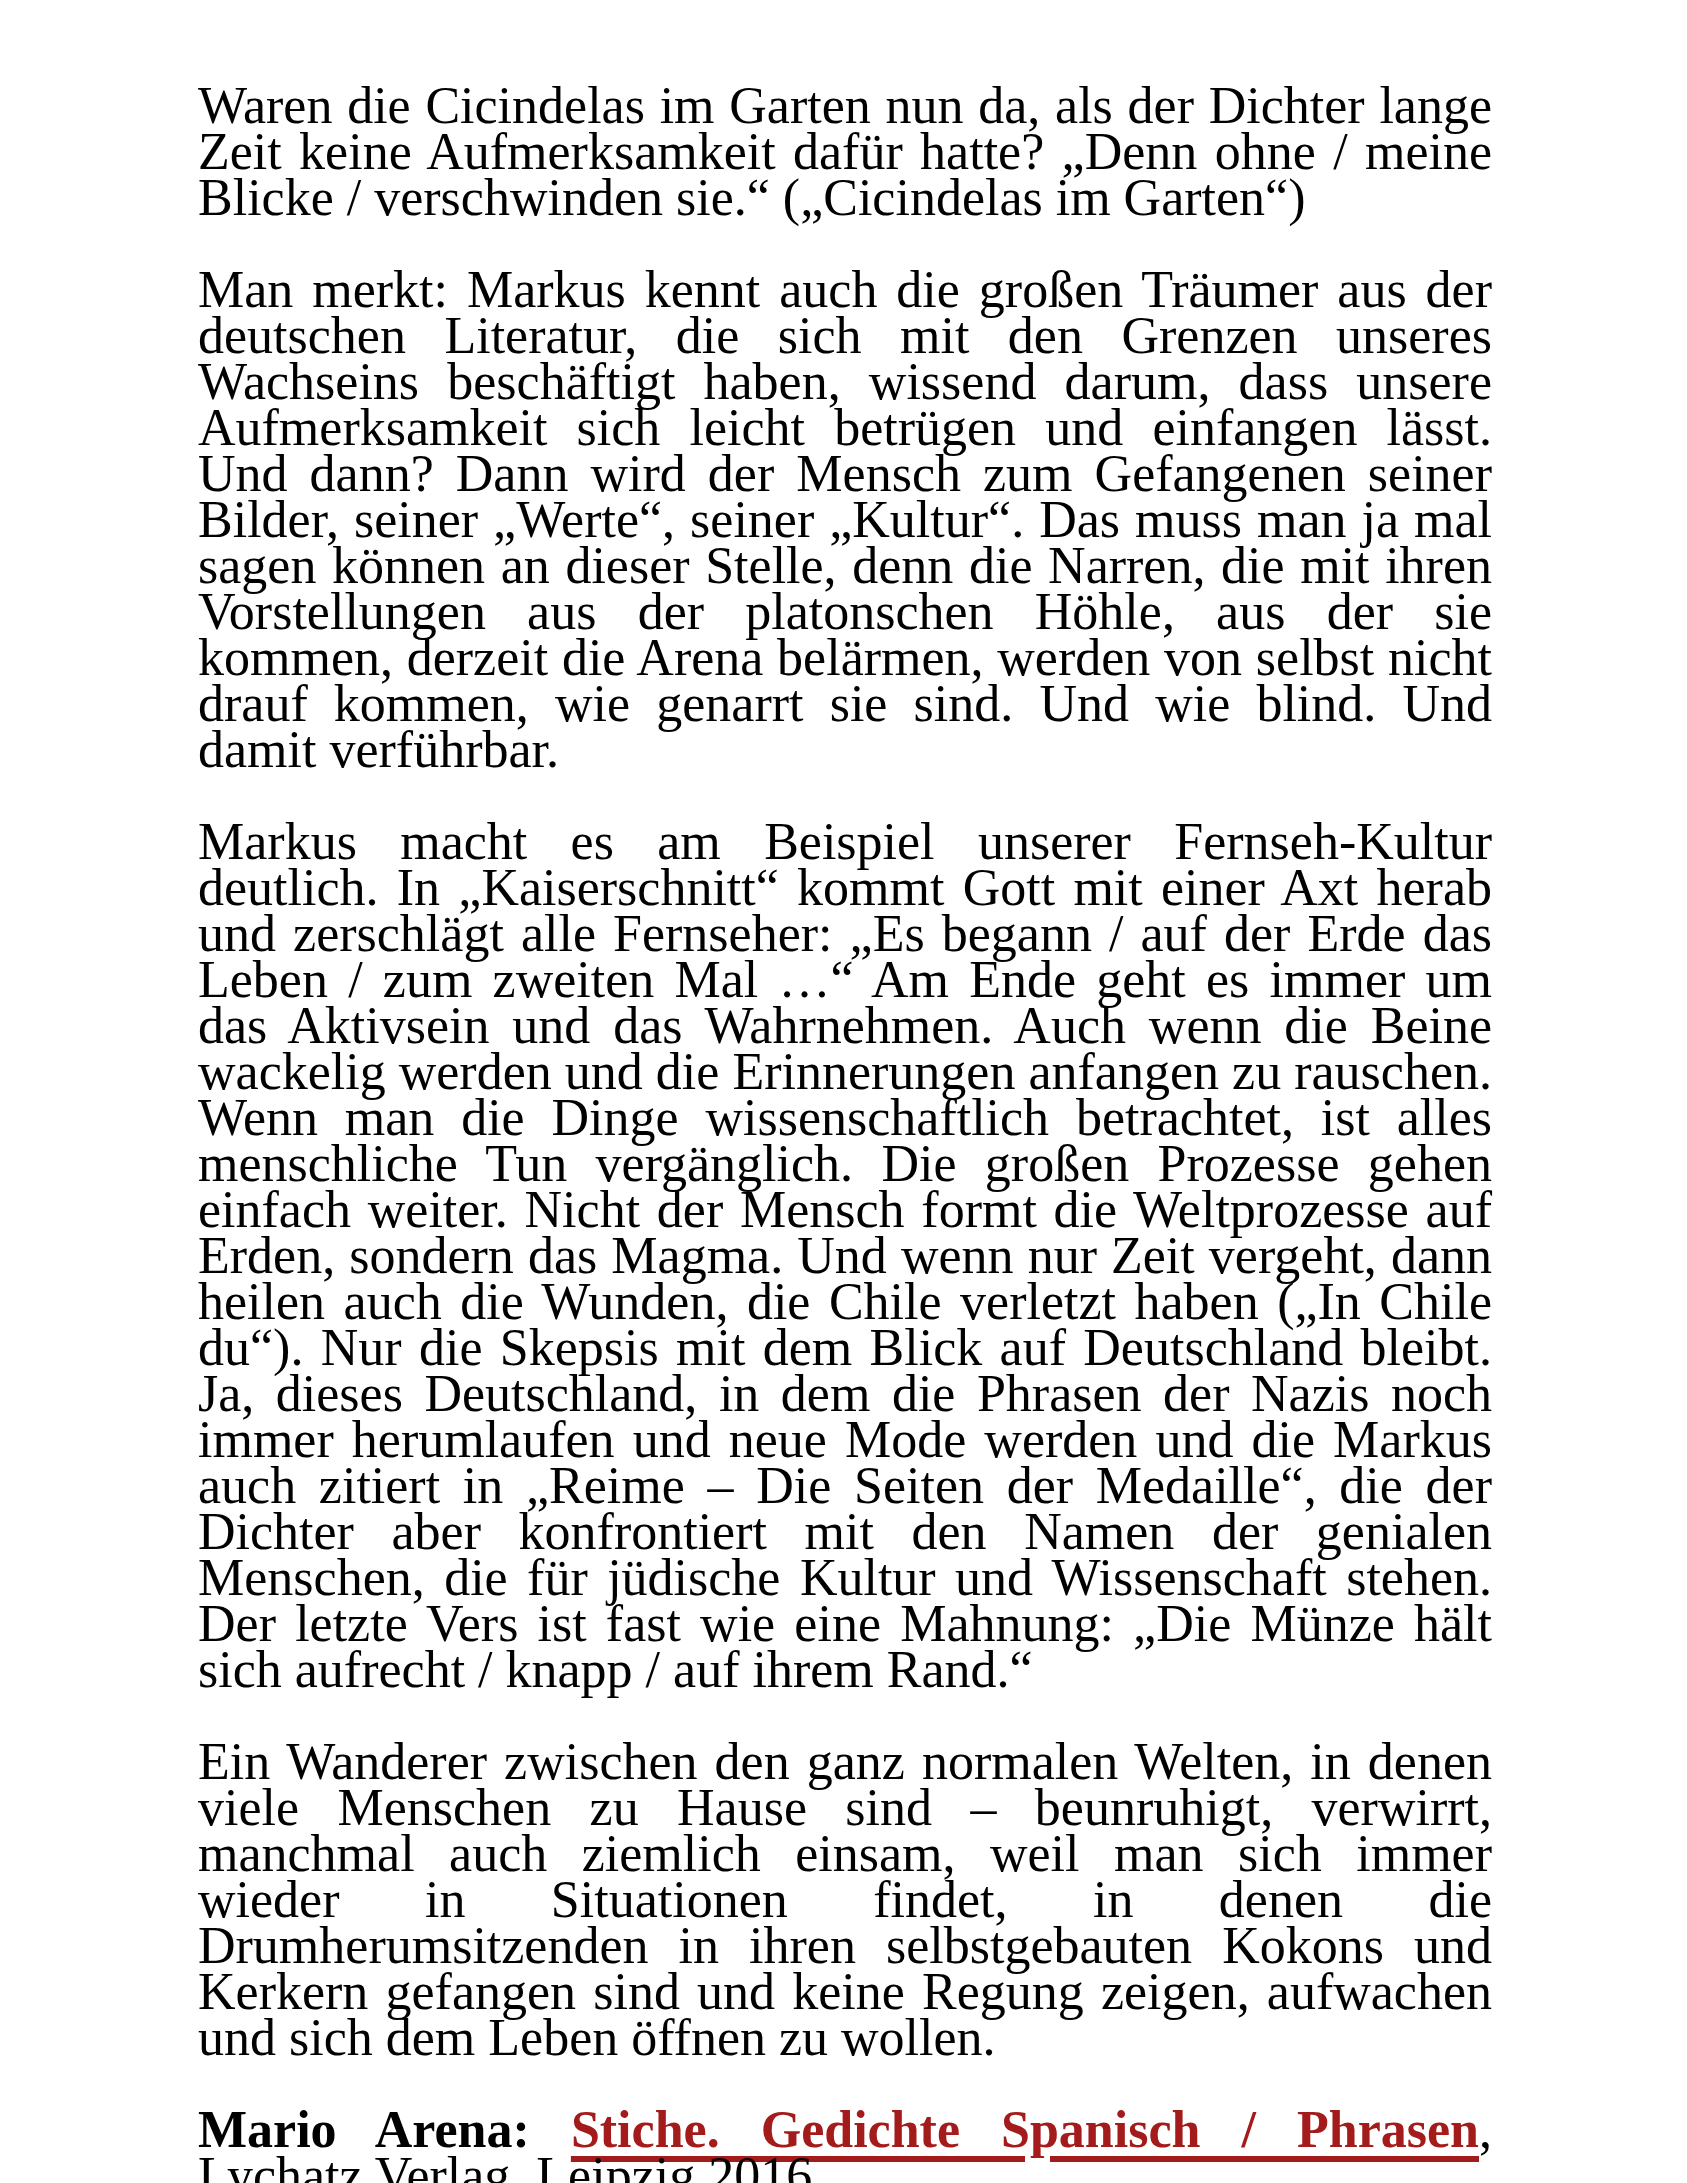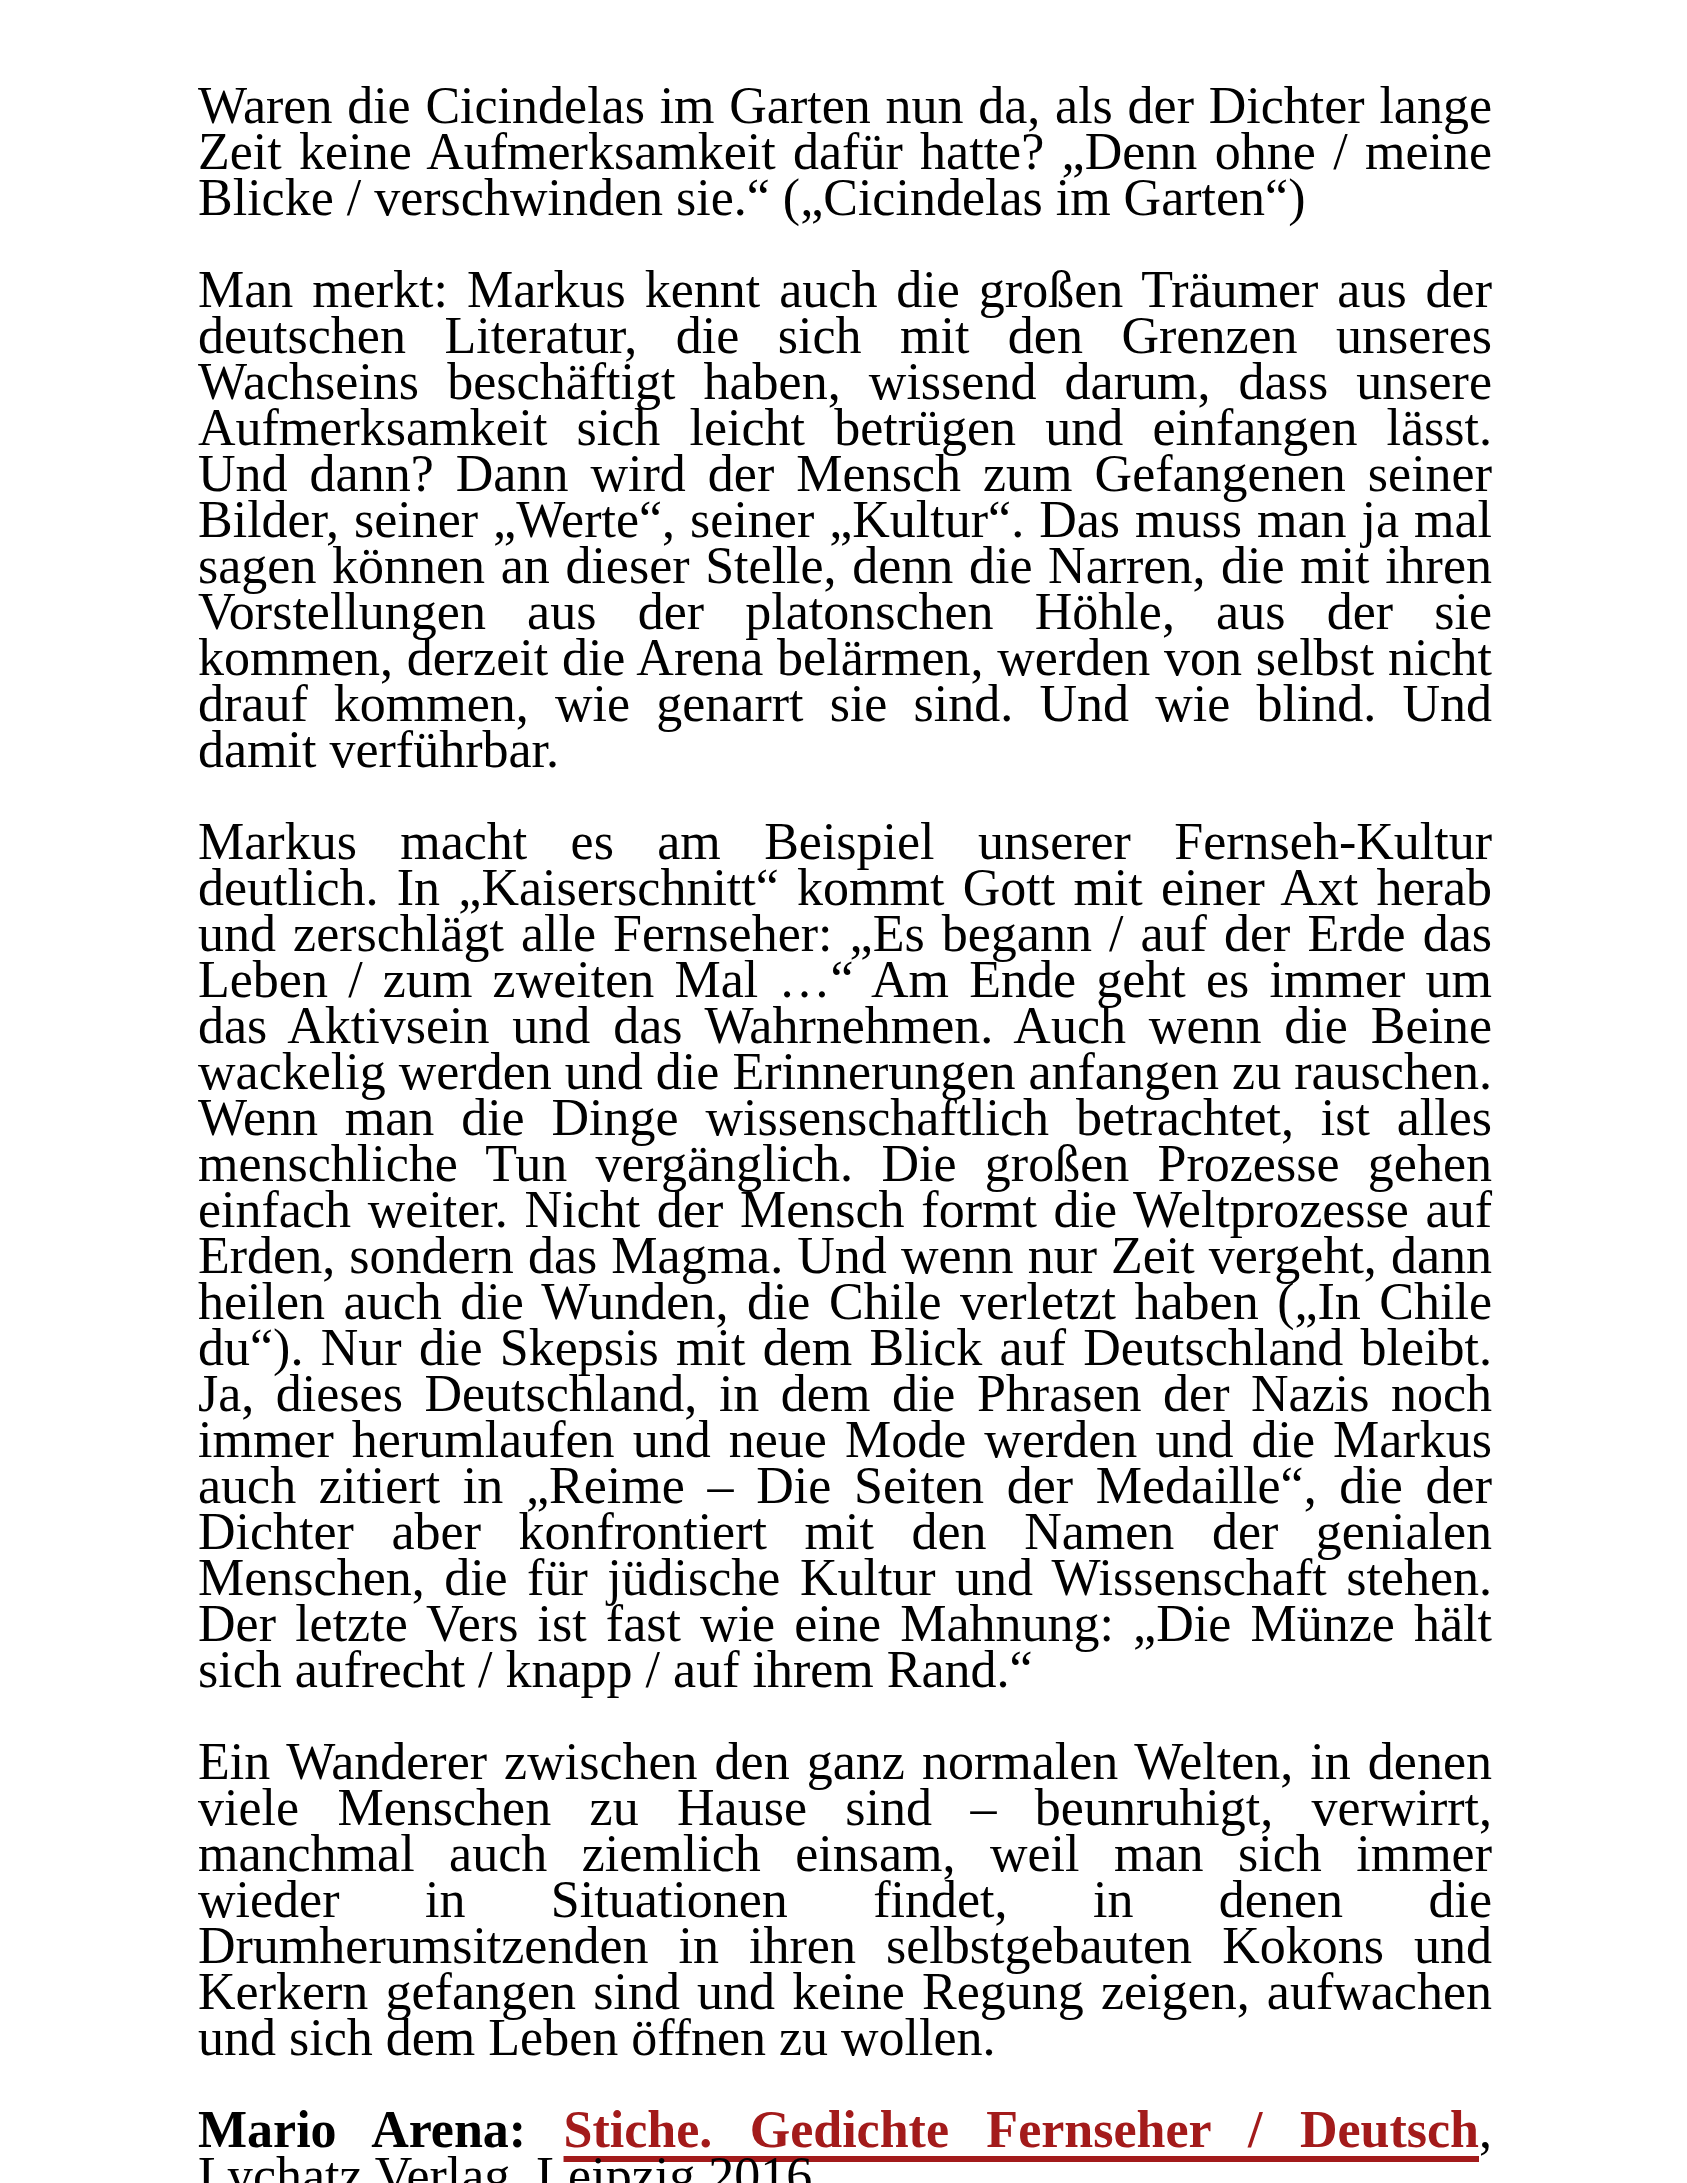--- a/index.html
+++ b/index.html
@@ -52,16 +52,16 @@
 </style>
 </head>
 <body>
 
 <div class="page">
   <article class="document-body">
     <p class="doc-par">Waren die Cicindelas im Garten nun da, als der Dichter lange Zeit keine Aufmerksamkeit dafür hatte? „Denn ohne / meine Blicke / verschwinden sie.“ („Cicindelas im Garten“)</p>
     <p class="doc-par">Man merkt: Markus kennt auch die großen Träumer aus der deutschen Literatur, die sich mit den Grenzen unseres Wachseins beschäftigt haben, wissend darum, dass unsere Aufmerksamkeit sich leicht betrügen und einfangen lässt. Und dann? Dann wird der Mensch zum Gefangenen seiner Bilder, seiner „Werte“, seiner „Kultur“. Das muss man ja mal sagen können an dieser Stelle, denn die Narren, die mit ihren Vorstellungen aus der platonschen Höhle, aus der sie kommen, derzeit die Arena belärmen, werden von selbst nicht drauf kommen, wie genarrt sie sind. Und wie blind. Und damit verführbar.</p>
     <p class="doc-par">Markus macht es am Beispiel unserer Fernseh-Kultur deutlich. In „Kaiserschnitt“ kommt Gott mit einer Axt herab und zerschlägt alle Fernseher: „Es begann / auf der Erde das Leben / zum zweiten Mal …“ Am Ende geht es immer um das Aktivsein und das Wahrnehmen. Auch wenn die Beine wackelig werden und die Erinnerungen anfangen zu rauschen. Wenn man die Dinge wissenschaftlich betrachtet, ist alles menschliche Tun vergänglich. Die großen Prozesse gehen einfach weiter. Nicht der Mensch formt die Weltprozesse auf Erden, sondern das Magma. Und wenn nur Zeit vergeht, dann heilen auch die Wunden, die Chile verletzt haben („In Chile du“). Nur die Skepsis mit dem Blick auf Deutschland bleibt. Ja, dieses Deutschland, in dem die Phrasen der Nazis noch immer herumlaufen und neue Mode werden und die Markus auch zitiert in „Reime – Die Seiten der Medaille“, die der Dichter aber konfrontiert mit den Namen der genialen Menschen, die für jüdische Kultur und Wissenschaft stehen. Der letzte Vers ist fast wie eine Mahnung: „Die Münze hält sich aufrecht / knapp / auf ihrem Rand.“</p>
     <p class="doc-par">Ein Wanderer zwischen den ganz normalen Welten, in denen viele Menschen zu Hause sind – beunruhigt, verwirrt, manchmal auch ziemlich einsam, weil man sich immer wieder in Situationen findet, in denen die Drumherumsitzenden in ihren selbstgebauten Kokons und Kerkern gefangen sind und keine Regung zeigen, aufwachen und sich dem Leben öffnen zu wollen.</p>
-    <p class="doc-par"><span class="author-label">Mario Arena:</span> <a class="book-link">Stiche. Gedichte Fernseher / Deutsch</a><span class="citation-tail">, Lychatz Verlag, Leipzig 2016.</span></p>
+    <p class="doc-par"><span class="author-label">Mario Arena:</span> <a class="book-link">Stiche. Gedichte Spanisch / Phrasen</a><span class="citation-tail">, Lychatz Verlag, Leipzig 2016.</span></p>
   </article>
 </div>
 
 
 </body></html>

